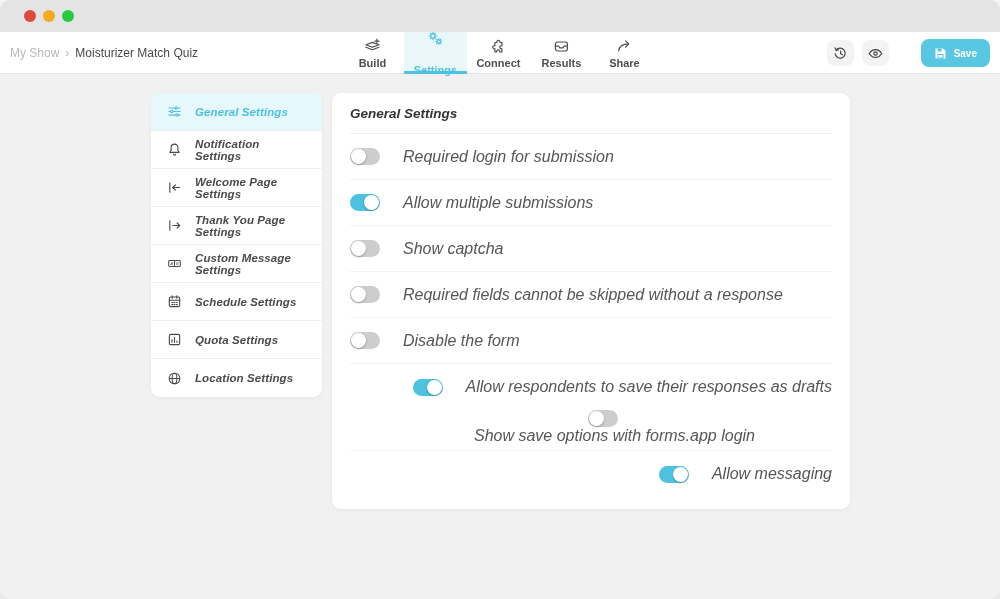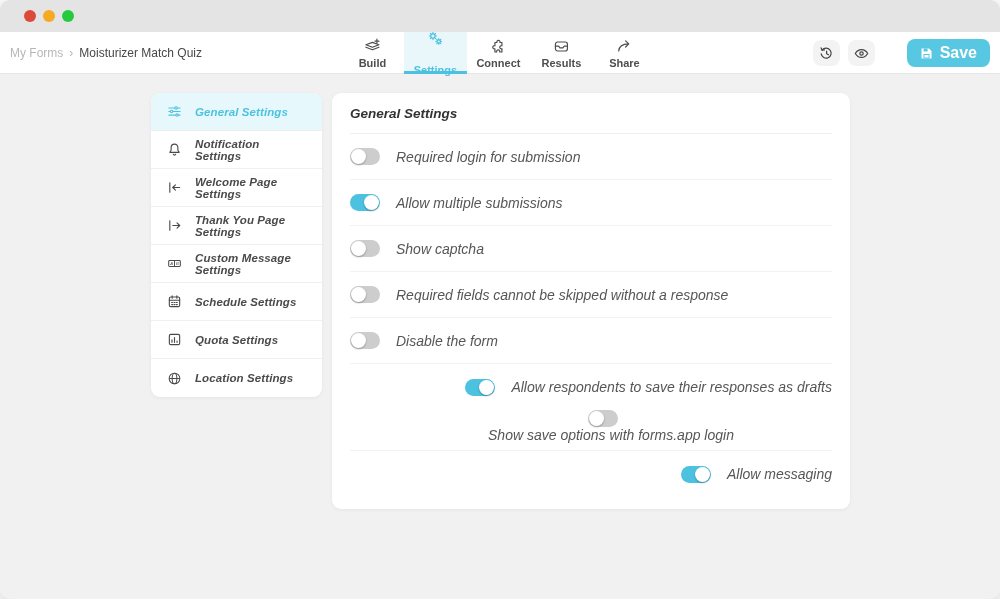--- a/index.html
+++ b/index.html
@@ -50,21 +50,21 @@
   .tab.active{background:var(--accent-bg);color:var(--accent);border-bottom-color:var(--accent);gap:17px;}
   .header-right{position:absolute;right:10px;top:0;height:42px;display:flex;align-items:center;gap:8px;}
   .icon-btn{
     width:27px;height:26px;border-radius:8px;background:#f3f3f3;border:none;
     display:flex;align-items:center;justify-content:center;color:#454545;cursor:pointer;
   }
   .icon-btn svg{width:15px;height:15px;}
   .save-btn{
     height:28px;border:none;border-radius:8px;background:#58c7e2;color:#fff;
     display:flex;align-items:center;gap:7px;padding:0 13px;cursor:pointer;
-    font-family:inherit;font-size:16px;font-weight:700;margin-left:24px;
+    font-family:inherit;font-size:10px;font-weight:700;margin-left:24px;
   }
   .save-btn svg{width:13px;height:13px;}
   
   .content{position:relative;height:525px;font-style:italic;}
   .panel{background:#fff;border-radius:9px;box-shadow:0 1px 4px rgba(0,0,0,.05);}
   .sidebar{position:absolute;left:151px;top:19px;width:171px;}
   .side-item{
     height:38px;display:flex;align-items:center;gap:13px;padding:0 15px;
     border-bottom:1px solid #f0f0f0;cursor:pointer;color:#4a4a4a;
   }
@@ -73,21 +73,21 @@
   .side-item .sicon{width:16px;height:16px;flex:none;display:flex;align-items:center;justify-content:center;}
   .side-item .side-label{font-size:11.5px;font-weight:700;letter-spacing:.1px;}
   .side-item.active{background:#e7f8fc;color:var(--accent);}
   
   .main{position:absolute;left:332px;top:19px;width:518px;padding:0 18px 12px 18px;}
   .main-title-row{height:41px;display:flex;align-items:center;border-bottom:1px solid #f0f0f0;}
   .main-title{font-size:13.5px;font-weight:700;color:#333;}
   .setting-row{height:46px;display:flex;align-items:center;border-bottom:1px solid #f2f2f2;}
   .setting-row.no-border{border-bottom:none;justify-content:flex-end;}
   .setting-row.sub{height:41px;padding-left:24px;flex-direction:column;}
-  .setting-label{font-size:14px;color:var(--text-mid);margin-left:16px;}
+  .setting-label{font-size:16px;color:var(--text-mid);margin-left:23px;}
   .toggle{
     width:30px;height:17px;border-radius:9px;background:#cdcdcd;position:relative;
     flex:none;cursor:pointer;transition:background .15s;
   }
   .toggle::after{
     content:"";position:absolute;width:15px;height:15px;border-radius:50%;background:#fff;
     top:1px;left:1px;box-shadow:0 1px 2px rgba(0,0,0,.3);
   }
   .toggle.on{background:var(--accent);}
   .toggle.on::after{left:14px;}
@@ -101,21 +101,21 @@
   <div class="titlebar">
     <div class="traffic">
       <span class="dot red"></span>
       <span class="dot yellow"></span>
       <span class="dot green"></span>
     </div>
   </div>
 
   <div class="header">
     <div class="breadcrumb">
-      <span class="parent">My Forms</span>
+      <span class="parent">My Show</span>
       <span class="sep">›</span>
       <span class="current">Moisturizer Match Quiz</span>
     </div>
 
     <div class="tabs">
       <div class="tab">
         <span class="ticon">
           <svg viewBox="0 0 17 17" fill="none" stroke="currentColor" stroke-width="1.2" stroke-linecap="round" stroke-linejoin="round">
             <path d="M2 9.2l6.5 2.6L15 9.2"></path>
               <path d="M2 6.7l6.5 2.6L15 6.7 8.5 4.4z"></path>

